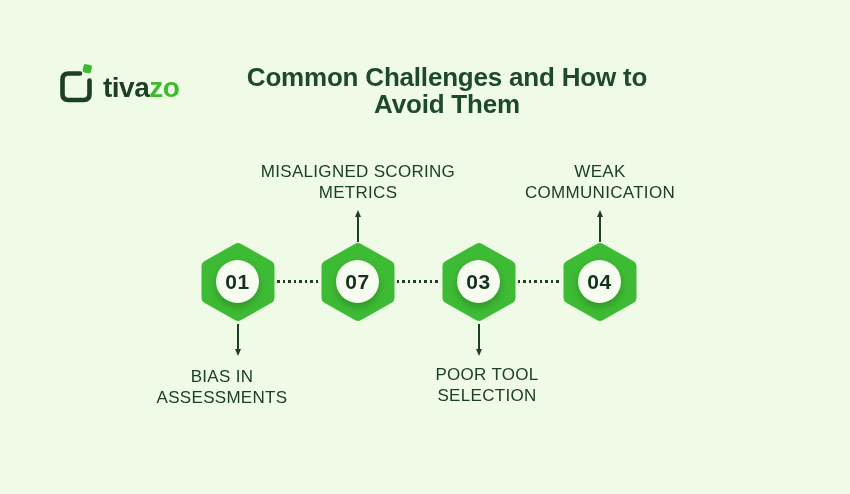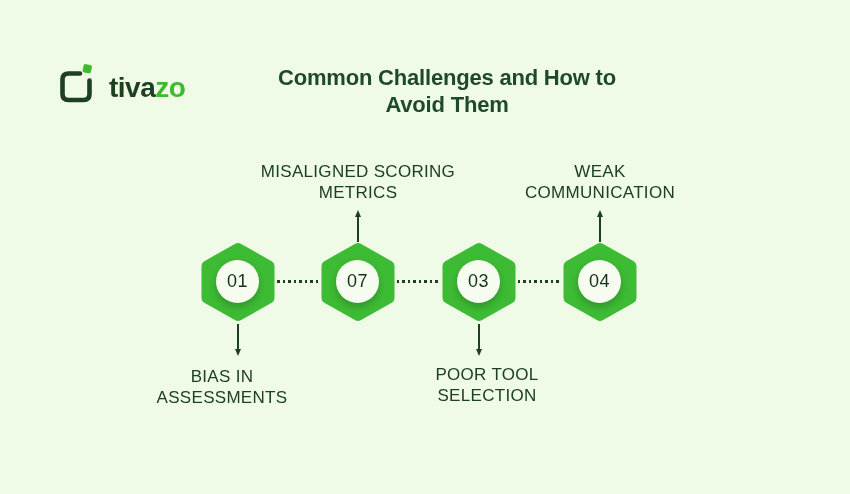--- a/index.html
+++ b/index.html
@@ -17,40 +17,40 @@
     margin: 0 auto;
   }
 
   
   .logo {
     position: absolute;
     left: 57px;
     top: 62px;
     display: flex;
     align-items: center;
-    gap: 14px;
+    gap: 8px;
   }
   .logo-text {
     font-size: 28px;
     font-weight: bold;
     letter-spacing: -0.5px;
     line-height: 1;
     padding-top: 6px;
   }
   .logo-text .brand-prefix { color: #1D4020; }
   .logo-text .brand-suffix { color: #3EBA2E; }
 
   
   .title {
     position: absolute;
     left: 235px;
     top: 64px;
     width: 424px;
     text-align: center;
-    font-size: 22px;
+    font-size: 26px;
     font-weight: bold;
     letter-spacing: -0.2px;
     line-height: 27px;
     color: #1E4A29;
   }
   .title .line { display: block; }
 
   
   .hex {
     position: absolute;
@@ -64,22 +64,22 @@
     width: 43px;
     height: 43px;
     border-radius: 50%;
     background: #F7FCF0;
     box-shadow: 0 4px 7px rgba(16, 64, 22, 0.30);
     display: flex;
     align-items: center;
     justify-content: center;
   }
   .step-number {
-    font-size: 18px;
-    font-weight: normal;
+    font-size: 21px;
+    font-weight: bold;
     color: #14331B;
     letter-spacing: 0.5px;
   }
 
   
   .connector {
     position: absolute;
     top: 280px;
     height: 3px;
     background: repeating-linear-gradient(90deg, #1D4023 0 2.5px, transparent 2.5px 5.5px);

